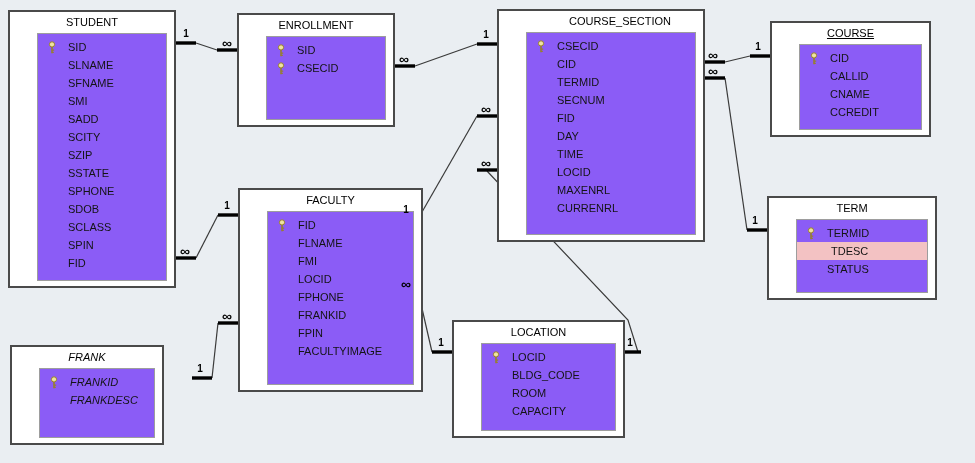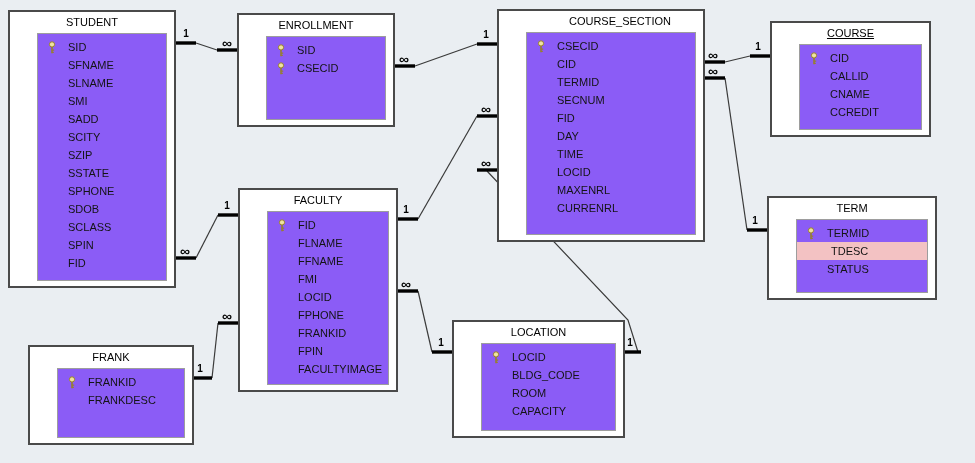--- a/index.html
+++ b/index.html
@@ -113,31 +113,31 @@
             <span>SID</span>
           </div>
           <div class="field-row">
             <span class="key-slot nokey">
               <svg width="10" height="13" viewBox="0 0 10 13">
                 <circle cx="5" cy="3.4" r="2.6" fill="#efe3a1" stroke="#967f2f" stroke-width="1"></circle>
                 <path d="M5 6v6.2" stroke="#967f2f" stroke-width="1.6" fill="none"></path>
                 <path d="M5 9.2h2.2M5 11.4h1.8" stroke="#967f2f" stroke-width="1.2" fill="none"></path>
               </svg>
             </span>
+            <span>SLNAME</span>
+          </div>
+          <div class="field-row">
+            <span class="key-slot nokey">
+              <svg width="10" height="13" viewBox="0 0 10 13">
+                <circle cx="5" cy="3.4" r="2.6" fill="#efe3a1" stroke="#967f2f" stroke-width="1"></circle>
+                <path d="M5 6v6.2" stroke="#967f2f" stroke-width="1.6" fill="none"></path>
+                <path d="M5 9.2h2.2M5 11.4h1.8" stroke="#967f2f" stroke-width="1.2" fill="none"></path>
+              </svg>
+            </span>
             <span>SFNAME</span>
-          </div>
-          <div class="field-row">
-            <span class="key-slot nokey">
-              <svg width="10" height="13" viewBox="0 0 10 13">
-                <circle cx="5" cy="3.4" r="2.6" fill="#efe3a1" stroke="#967f2f" stroke-width="1"></circle>
-                <path d="M5 6v6.2" stroke="#967f2f" stroke-width="1.6" fill="none"></path>
-                <path d="M5 9.2h2.2M5 11.4h1.8" stroke="#967f2f" stroke-width="1.2" fill="none"></path>
-              </svg>
-            </span>
-            <span>SLNAME</span>
           </div>
           <div class="field-row">
             <span class="key-slot nokey">
               <svg width="10" height="13" viewBox="0 0 10 13">
                 <circle cx="5" cy="3.4" r="2.6" fill="#efe3a1" stroke="#967f2f" stroke-width="1"></circle>
                 <path d="M5 6v6.2" stroke="#967f2f" stroke-width="1.6" fill="none"></path>
                 <path d="M5 9.2h2.2M5 11.4h1.8" stroke="#967f2f" stroke-width="1.2" fill="none"></path>
               </svg>
             </span>
             <span>SMI</span>
@@ -437,21 +437,21 @@
               <svg width="10" height="13" viewBox="0 0 10 13">
                 <circle cx="5" cy="3.4" r="2.6" fill="#efe3a1" stroke="#967f2f" stroke-width="1"></circle>
                 <path d="M5 6v6.2" stroke="#967f2f" stroke-width="1.6" fill="none"></path>
                 <path d="M5 9.2h2.2M5 11.4h1.8" stroke="#967f2f" stroke-width="1.2" fill="none"></path>
               </svg>
             </span>
             <span>STATUS</span>
           </div>
         </div>
       </div>
-      <div class="table" style="left: 238px; top: 188px; width: 160px; height: 204px;">
+      <div class="table" style="left: 238px; top: 188px; width: 185px; height: 204px;">
         <div class="table-title">FACULTY</div>
         <div class="fields">
           <div class="field-row">
             <span class="key-slot">
               <svg width="10" height="13" viewBox="0 0 10 13">
                 <circle cx="5" cy="3.4" r="2.6" fill="#efe3a1" stroke="#967f2f" stroke-width="1"></circle>
                 <path d="M5 6v6.2" stroke="#967f2f" stroke-width="1.6" fill="none"></path>
                 <path d="M5 9.2h2.2M5 11.4h1.8" stroke="#967f2f" stroke-width="1.2" fill="none"></path>
               </svg>
             </span>
@@ -459,30 +459,20 @@
           </div>
           <div class="field-row">
             <span class="key-slot nokey">
               <svg width="10" height="13" viewBox="0 0 10 13">
                 <circle cx="5" cy="3.4" r="2.6" fill="#efe3a1" stroke="#967f2f" stroke-width="1"></circle>
                 <path d="M5 6v6.2" stroke="#967f2f" stroke-width="1.6" fill="none"></path>
                 <path d="M5 9.2h2.2M5 11.4h1.8" stroke="#967f2f" stroke-width="1.2" fill="none"></path>
               </svg>
             </span>
             <span>FLNAME</span>
-          </div>
-          <div class="field-row">
-            <span class="key-slot nokey">
-              <svg width="10" height="13" viewBox="0 0 10 13">
-                <circle cx="5" cy="3.4" r="2.6" fill="#efe3a1" stroke="#967f2f" stroke-width="1"></circle>
-                <path d="M5 6v6.2" stroke="#967f2f" stroke-width="1.6" fill="none"></path>
-                <path d="M5 9.2h2.2M5 11.4h1.8" stroke="#967f2f" stroke-width="1.2" fill="none"></path>
-              </svg>
-            </span>
-            <span>FFNAME</span>
           </div>
           <div class="field-row">
             <span class="key-slot nokey">
               <svg width="10" height="13" viewBox="0 0 10 13">
                 <circle cx="5" cy="3.4" r="2.6" fill="#efe3a1" stroke="#967f2f" stroke-width="1"></circle>
                 <path d="M5 6v6.2" stroke="#967f2f" stroke-width="1.6" fill="none"></path>
                 <path d="M5 9.2h2.2M5 11.4h1.8" stroke="#967f2f" stroke-width="1.2" fill="none"></path>
               </svg>
             </span>
             <span>FMI</span>
@@ -577,21 +567,21 @@
               <svg width="10" height="13" viewBox="0 0 10 13">
                 <circle cx="5" cy="3.4" r="2.6" fill="#efe3a1" stroke="#967f2f" stroke-width="1"></circle>
                 <path d="M5 6v6.2" stroke="#967f2f" stroke-width="1.6" fill="none"></path>
                 <path d="M5 9.2h2.2M5 11.4h1.8" stroke="#967f2f" stroke-width="1.2" fill="none"></path>
               </svg>
             </span>
             <span>CAPACITY</span>
           </div>
         </div>
       </div>
-      <div class="table" style="left: 28px; top: 345px; width: 166px; height: 100px;">
+      <div class="table" style="left: 10px; top: 345px; width: 154px; height: 100px; font-style: italic;">
         <div class="table-title">FRANK</div>
         <div class="fields">
           <div class="field-row">
             <span class="key-slot">
               <svg width="10" height="13" viewBox="0 0 10 13">
                 <circle cx="5" cy="3.4" r="2.6" fill="#efe3a1" stroke="#967f2f" stroke-width="1"></circle>
                 <path d="M5 6v6.2" stroke="#967f2f" stroke-width="1.6" fill="none"></path>
                 <path d="M5 9.2h2.2M5 11.4h1.8" stroke="#967f2f" stroke-width="1.2" fill="none"></path>
               </svg>
             </span>

